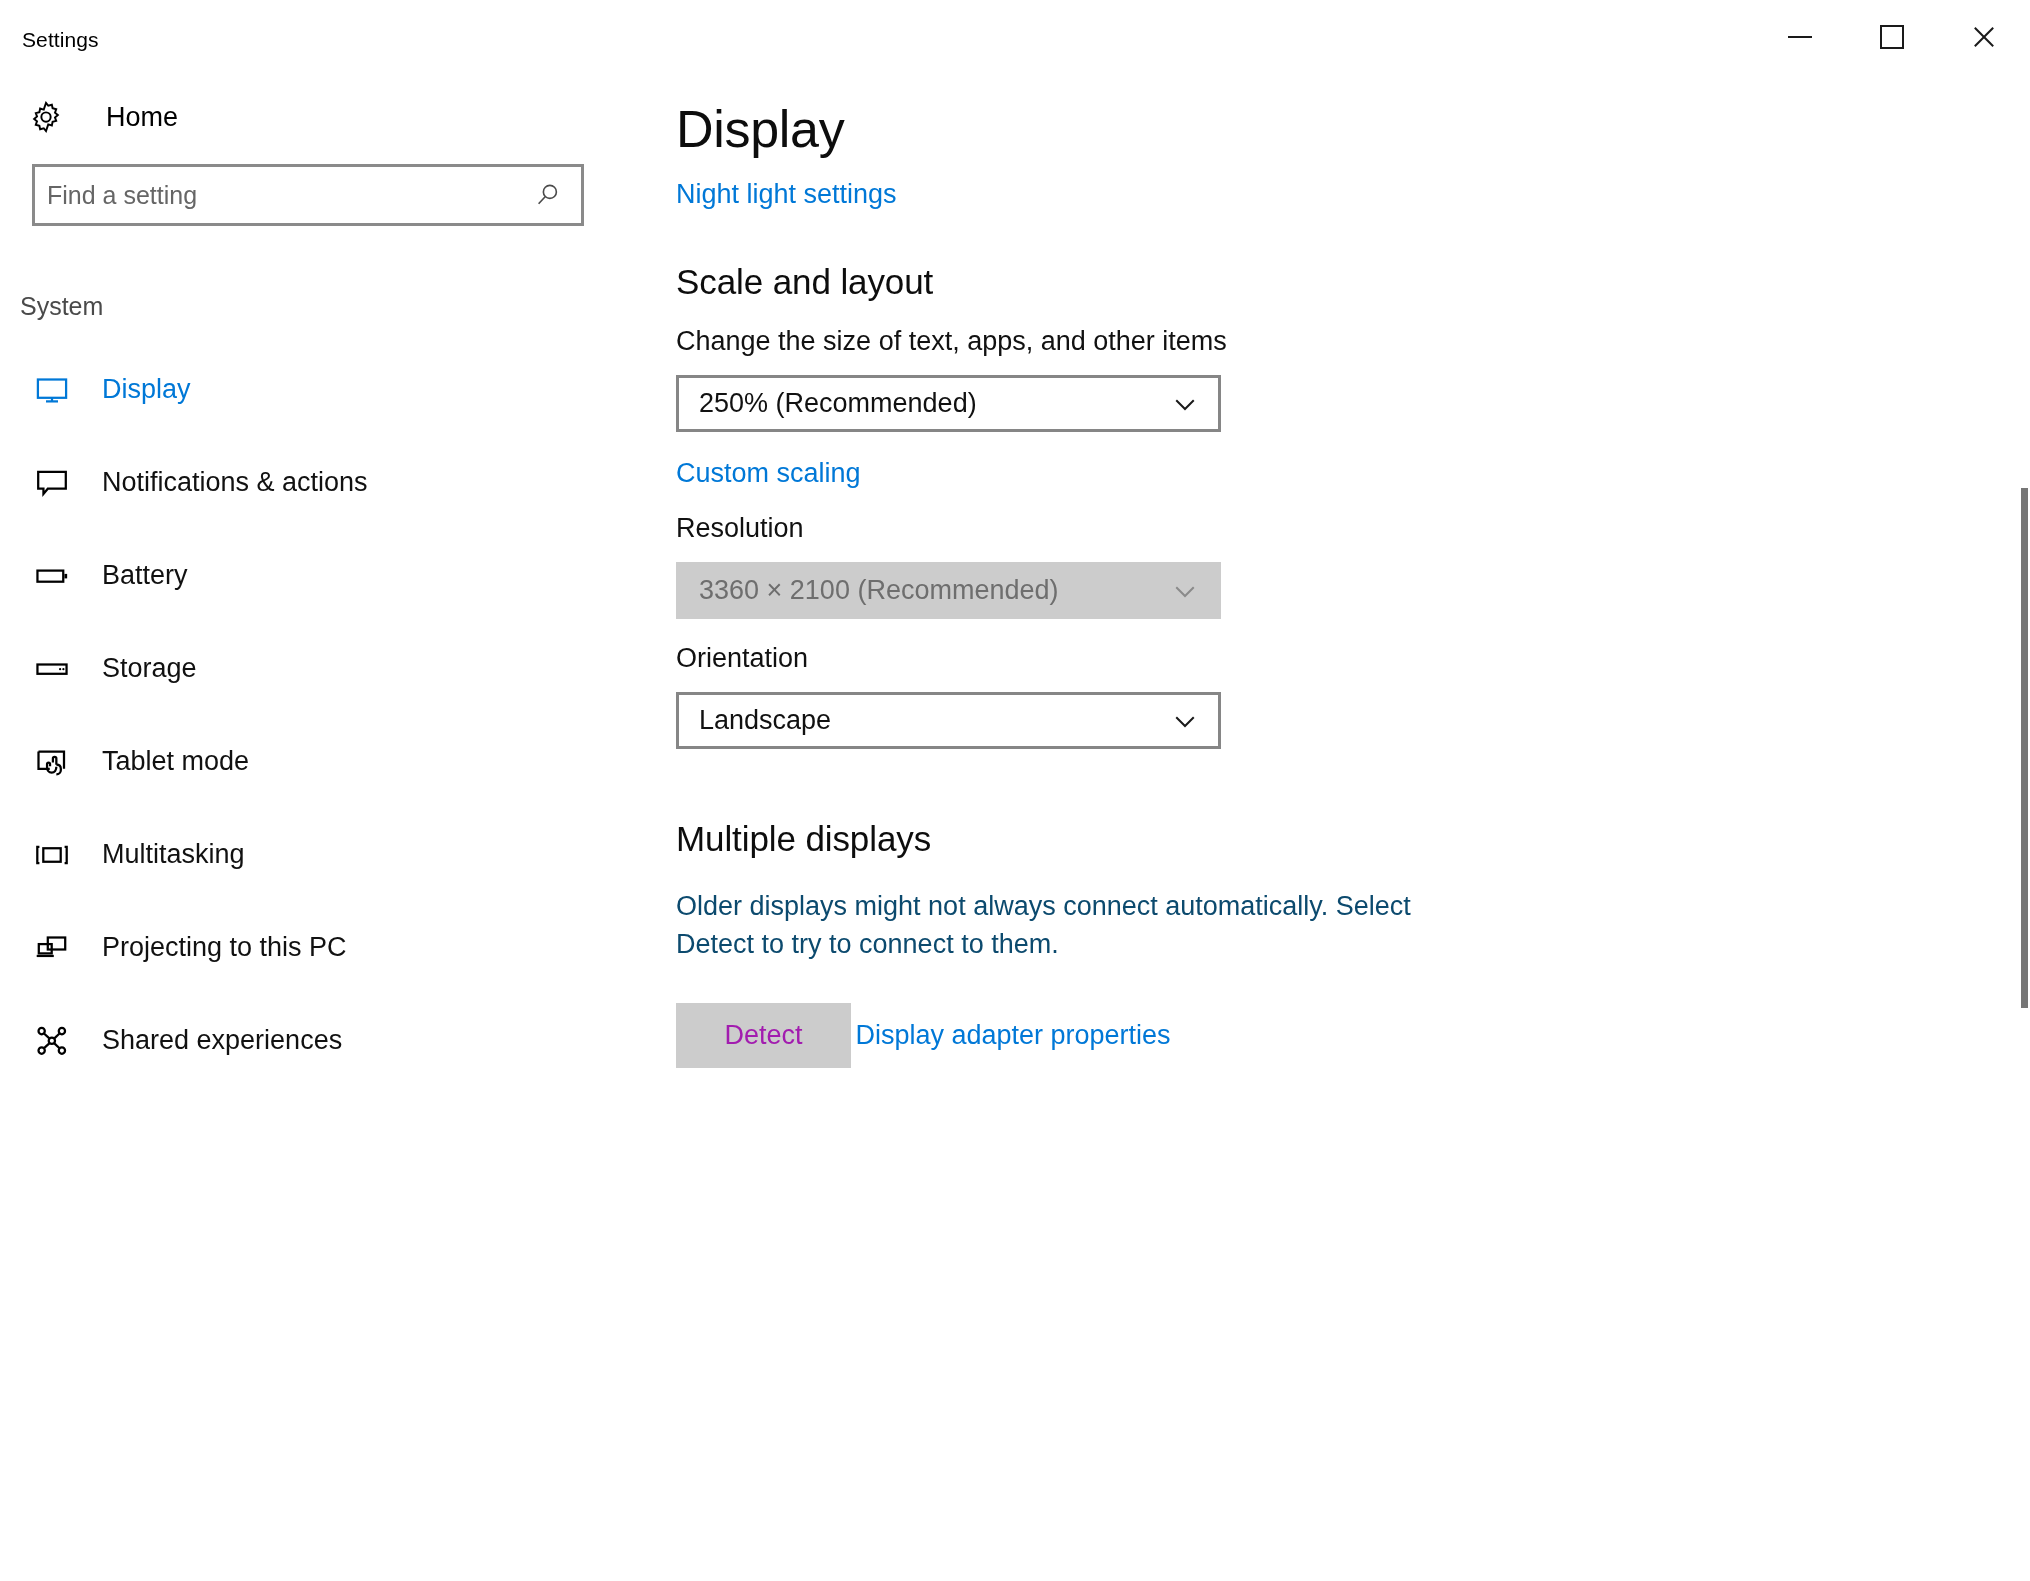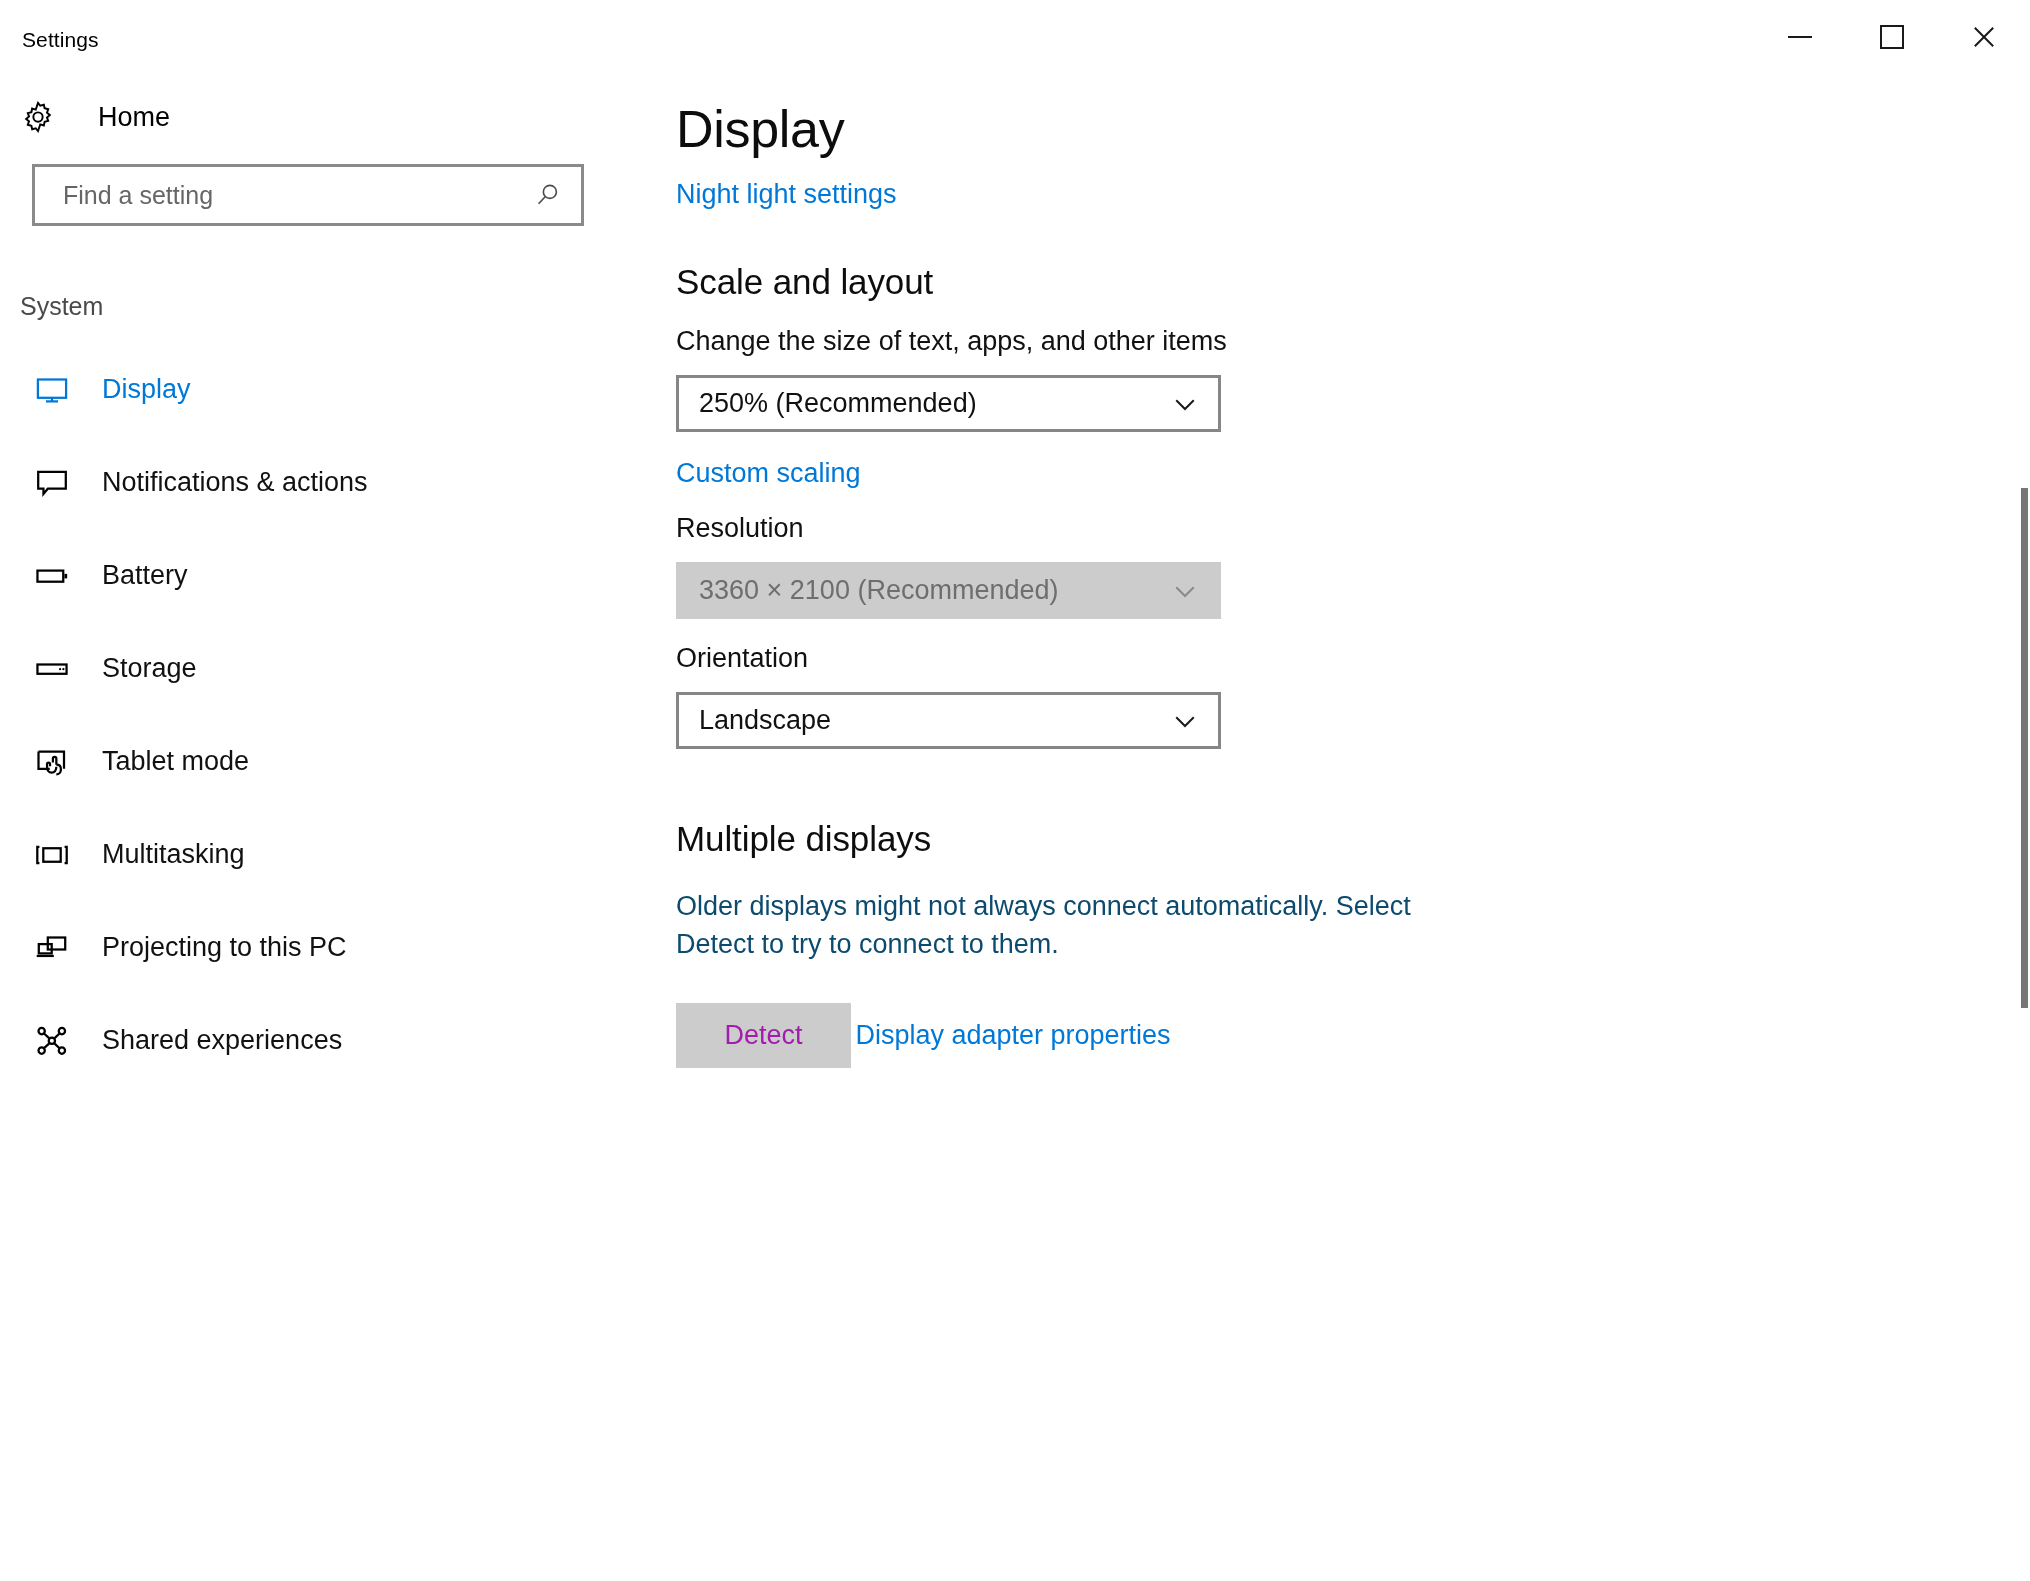--- a/index.html
+++ b/index.html
@@ -87,21 +87,21 @@
     width: 648px;
     flex: 0 0 648px;
     padding-top: 28px;
     position: relative;
   }
 
   .nav-home {
     display: flex;
     align-items: center;
     height: 62px;
-    padding-left: 20px;
+    padding-left: 28px;
     margin-bottom: 16px;
   }
   .nav-home .icon-slot {
     width: 56px;
     display: flex;
     align-items: center;
     justify-content: flex-start;
   }
   .nav-home .label {
     font-size: 27px;
@@ -109,21 +109,21 @@
     margin-left: 22px;
   }
 
   .search-box {
     margin: 4px 24px 0 32px;
     height: 62px;
     border: 3px solid #8a8a8a;
     background: #fff;
     display: flex;
     align-items: center;
-    padding: 0 16px 0 28px;
+    padding: 0 16px 0 12px;
     max-width: 552px;
   }
   .search-box input {
     flex: 1;
     border: none;
     outline: none;
     font-family: "Liberation Sans", sans-serif;
     font-size: 25px;
     color: #3a3a3a;
     background: transparent;

